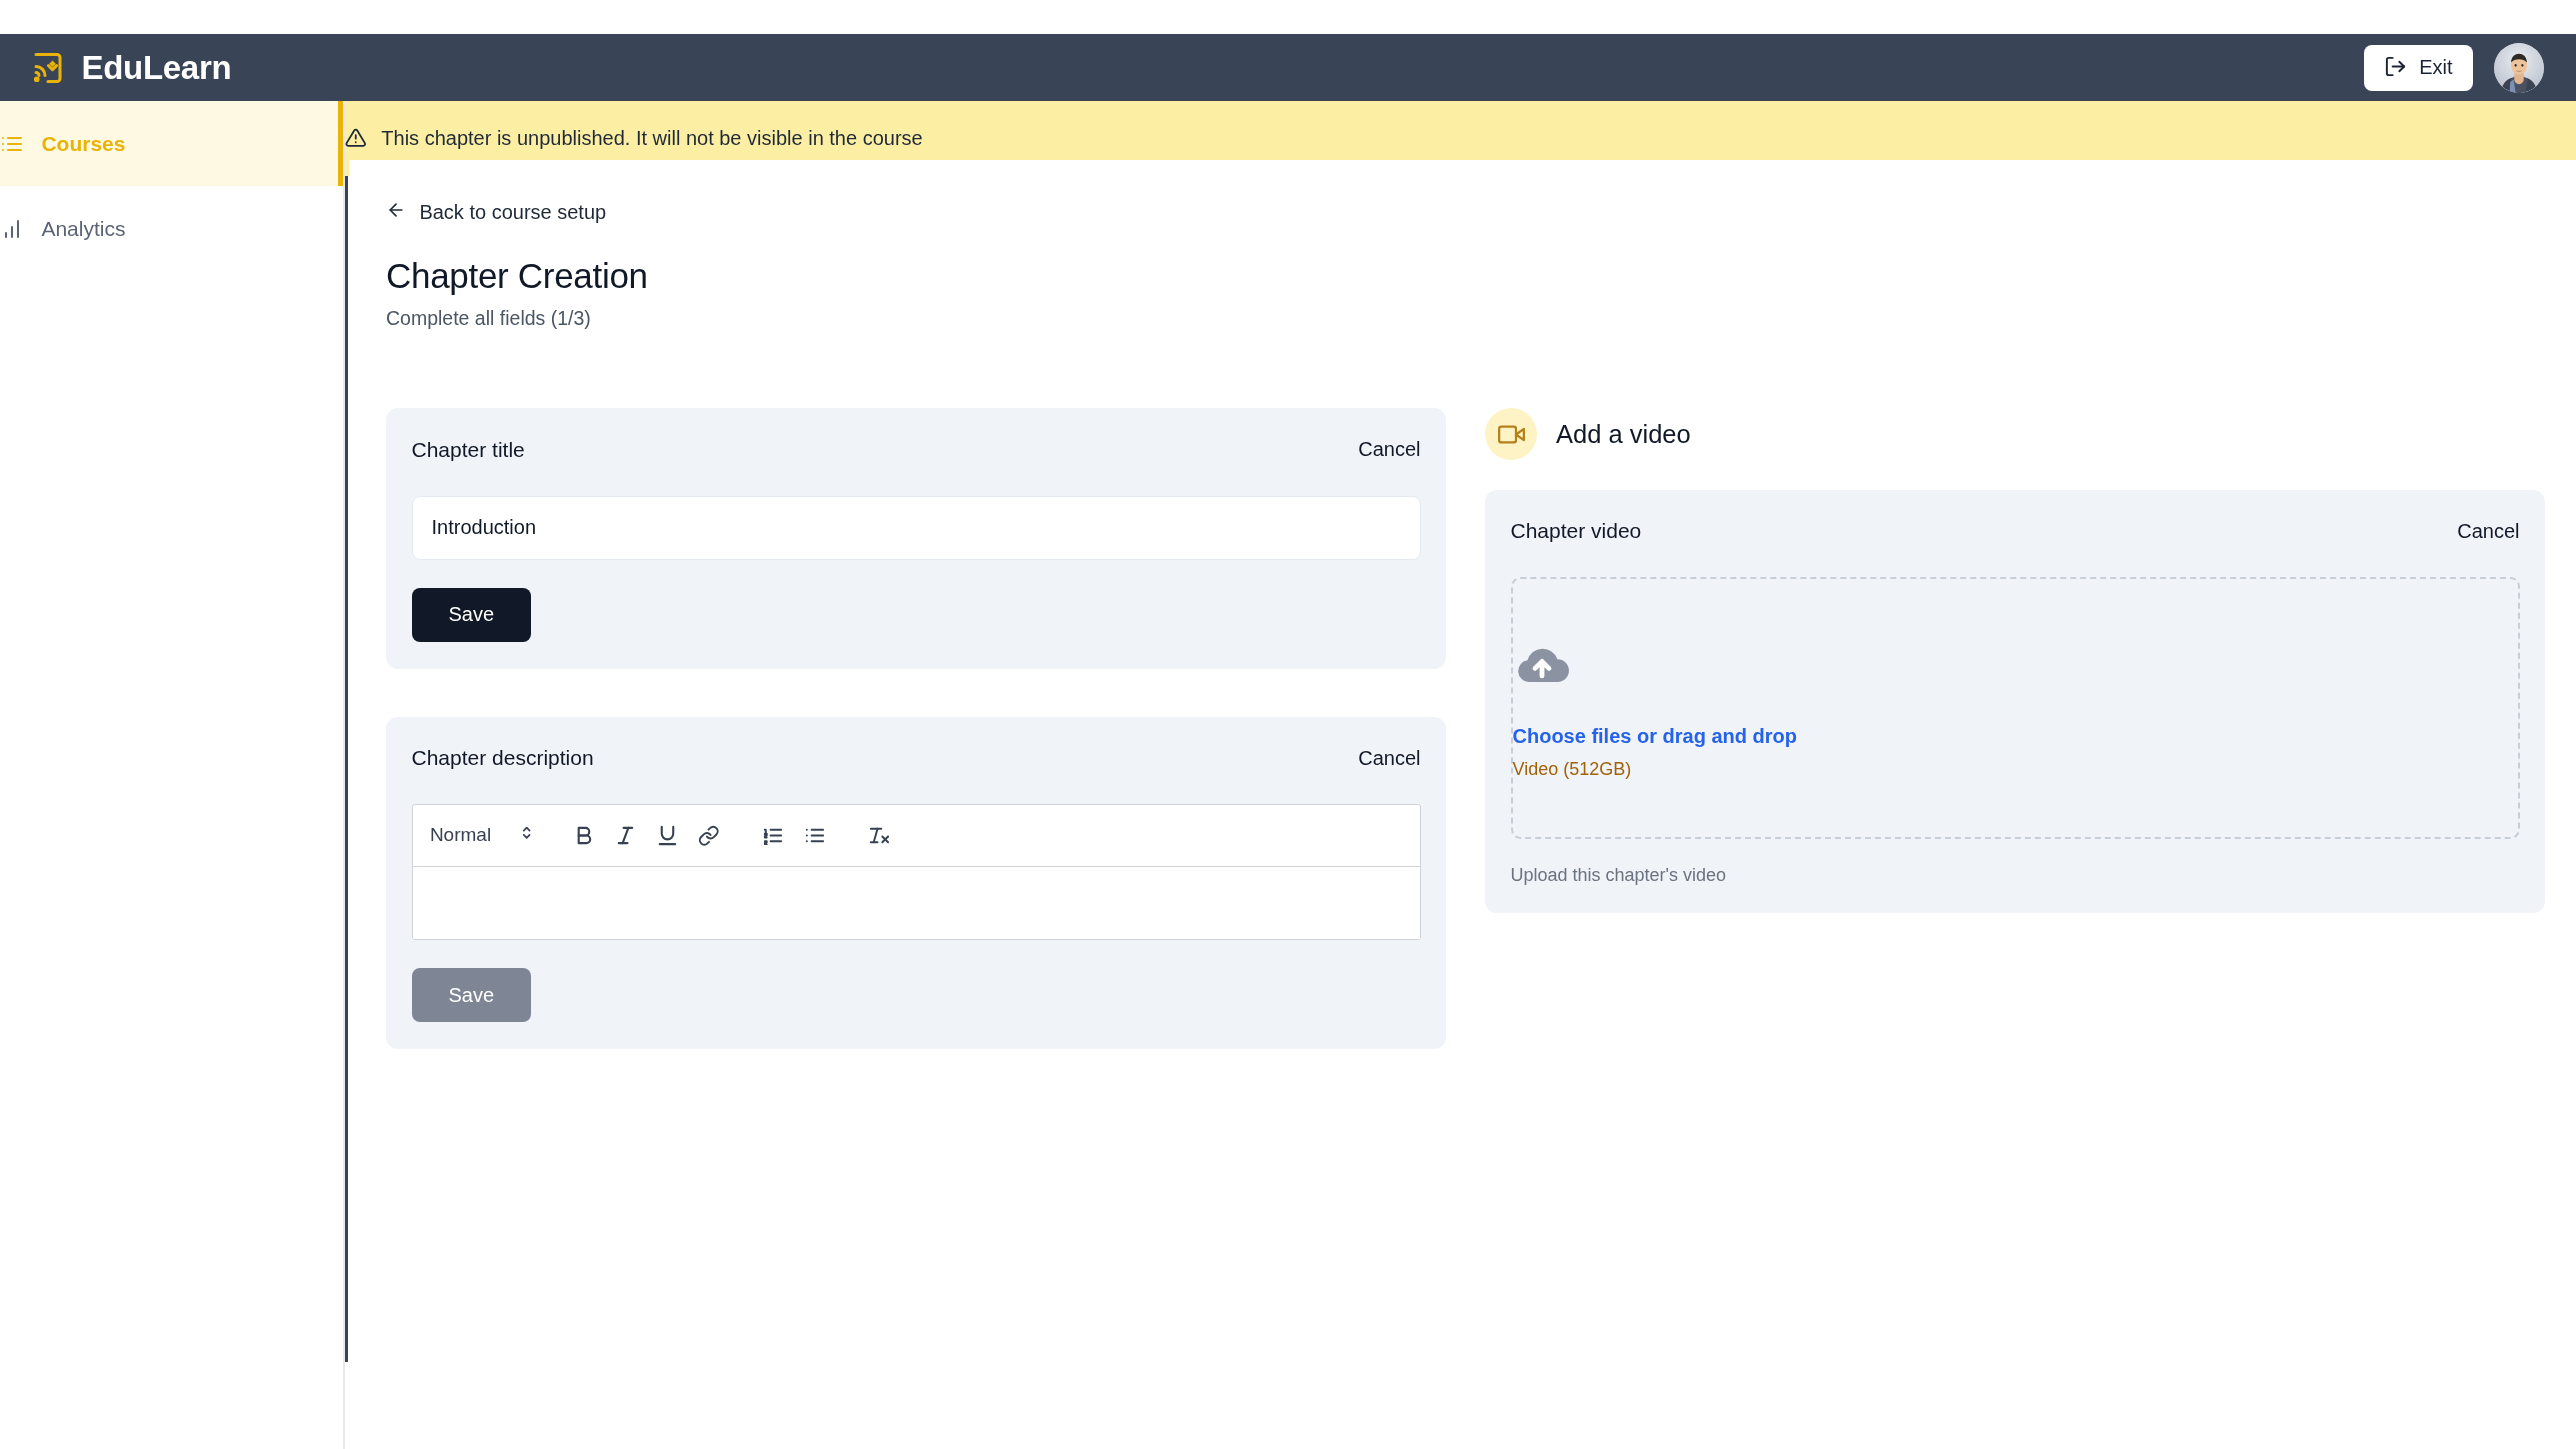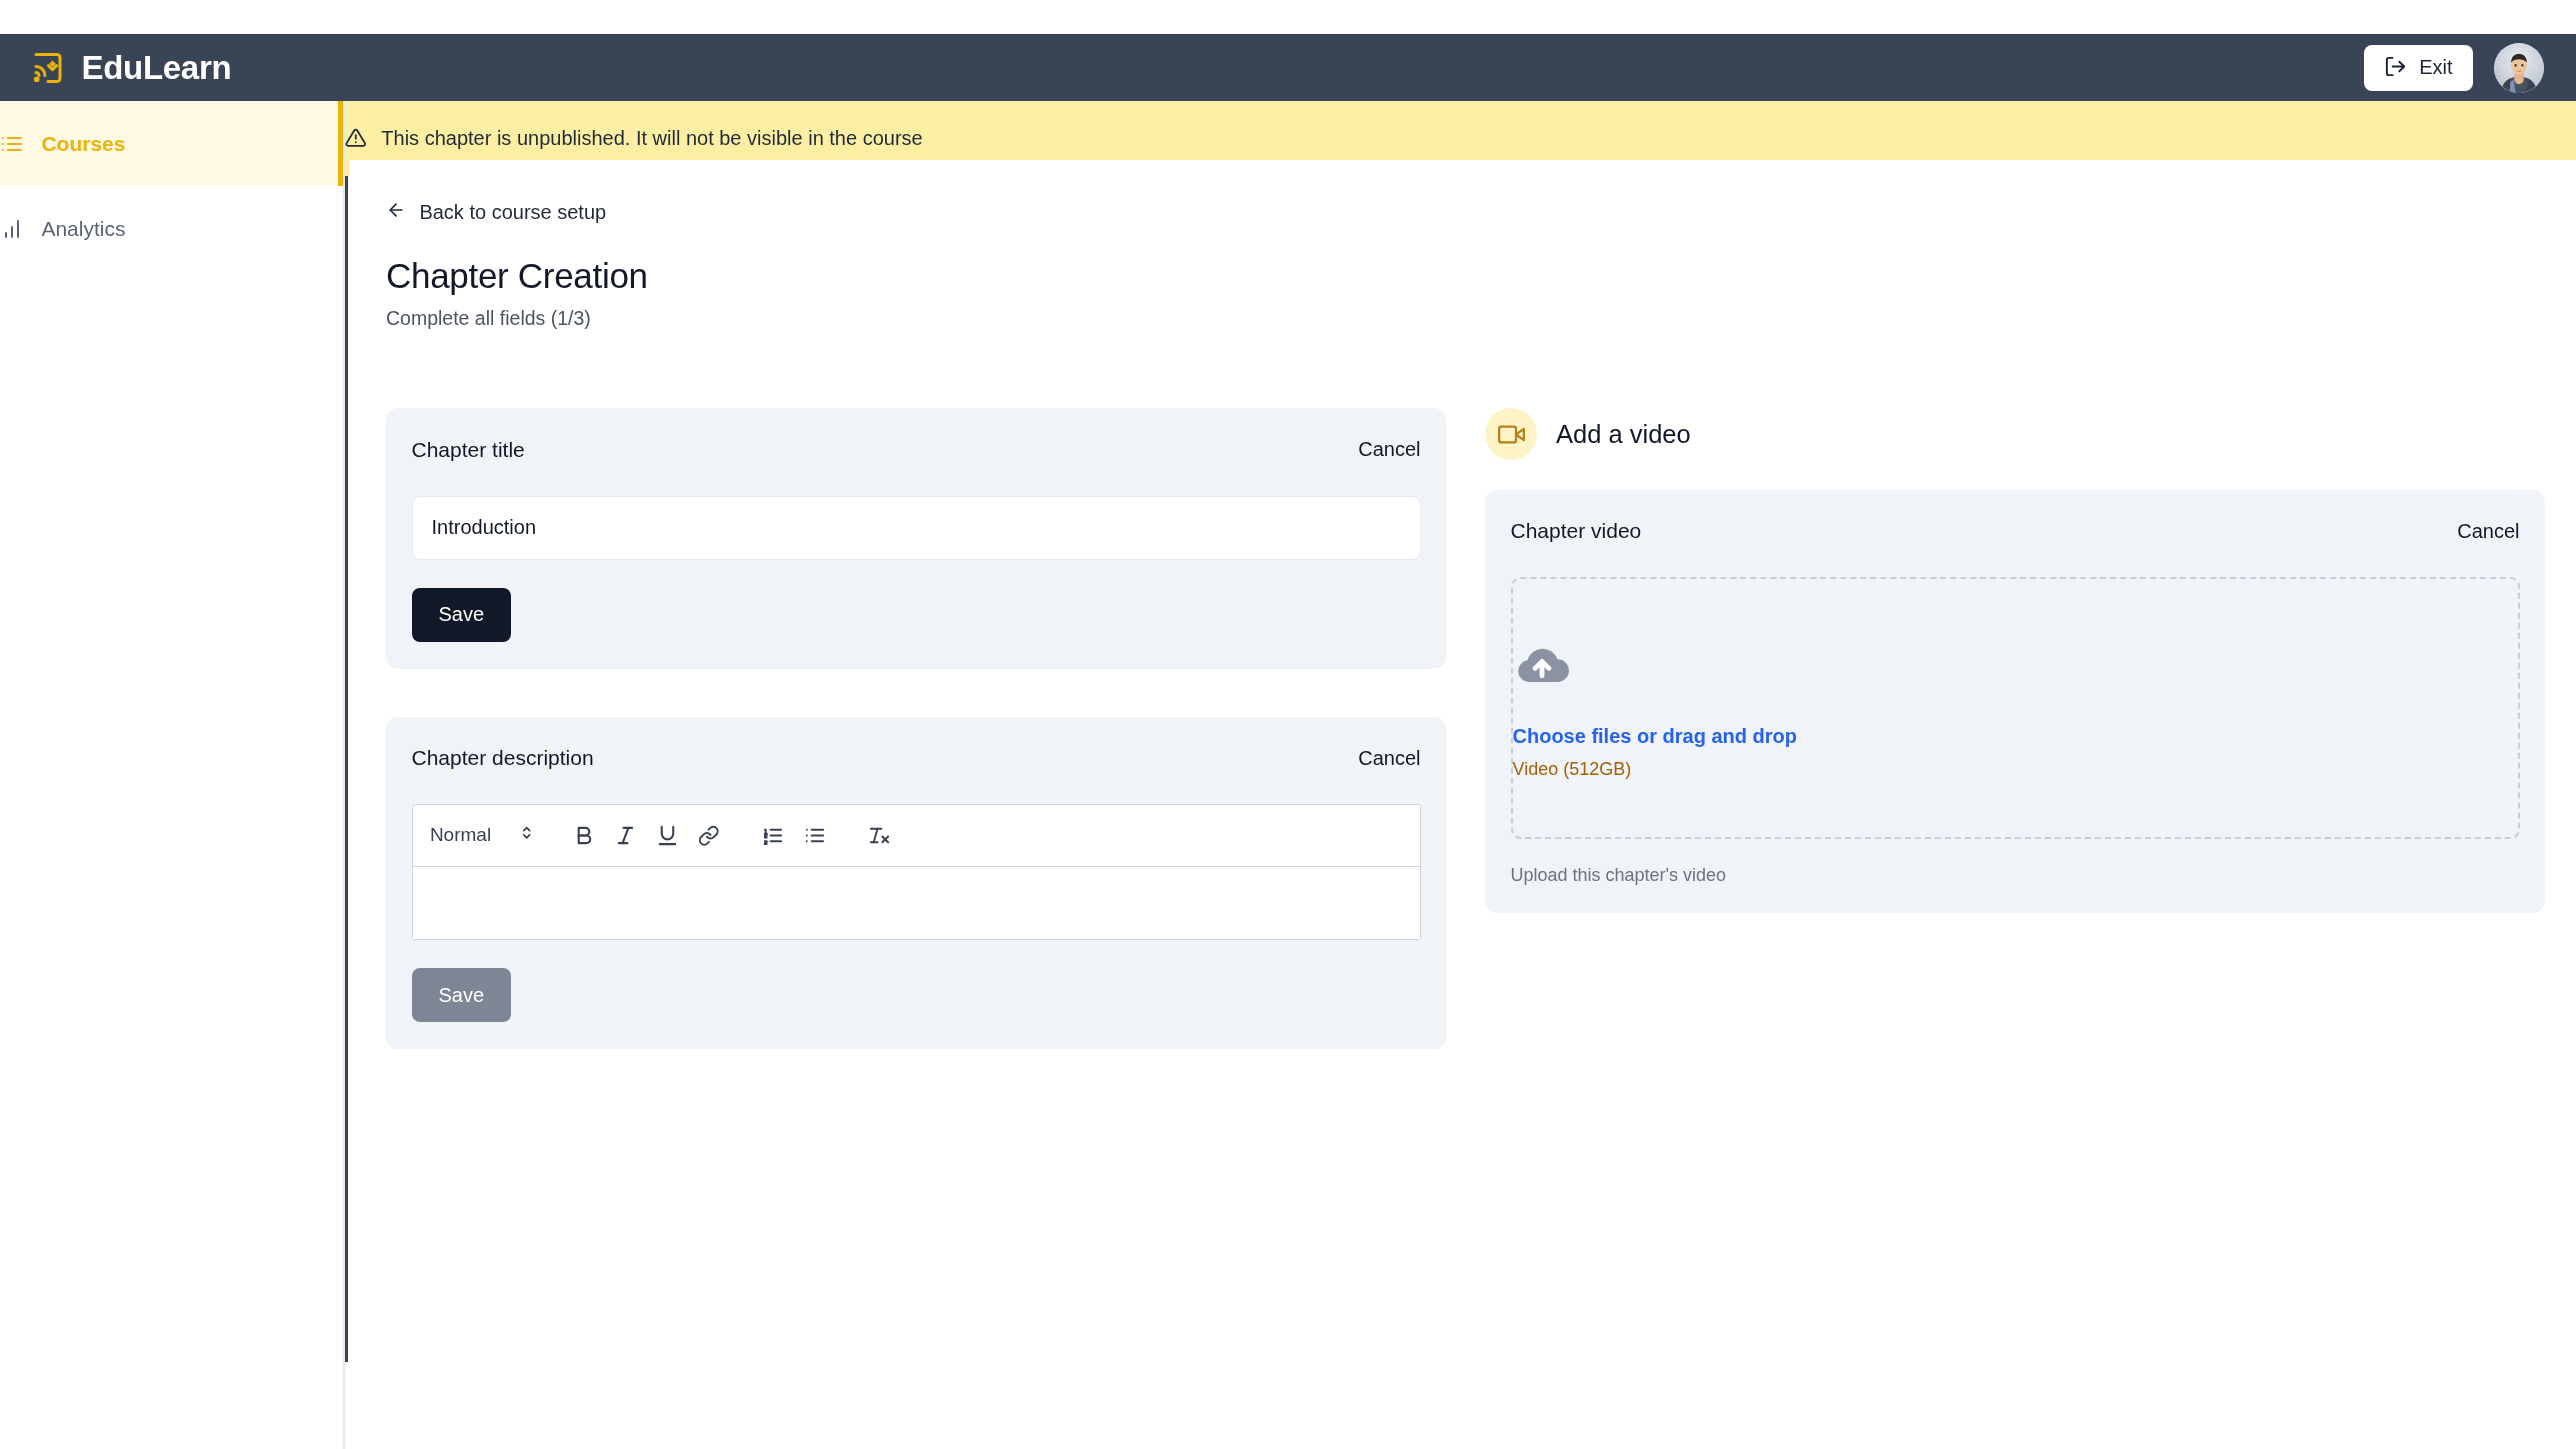--- a/index.html
+++ b/index.html
@@ -136,21 +136,21 @@
 
   .text-input {
     width: 100%; height: 64px;
     background: #ffffff; border: 1.3px solid #e5e9f0; border-radius: 8px;
     font-family: "Liberation Sans", sans-serif;
     font-size: 20px; color: #111827;
     padding: 0 19px;
   }
 
   .btn-save {
-    margin-top: 28px; height: 54px; min-width: 89px; padding: 0 27px;
+    margin-top: 28px; height: 54px; min-width: 89px; padding: 0 37px;
     border: none; border-radius: 8px;
     background: #111827; color: #ffffff; font-size: 20px;
     font-family: "Liberation Sans", sans-serif; cursor: pointer;
   }
   .btn-save.disabled { background: #7e8696; cursor: not-allowed; }
 
   
   .editor { border: 1.3px solid #cfd3d9; border-radius: 2.7px; background: #ffffff; }
   .editor-toolbar {
     height: 62px; display: flex; align-items: center;

